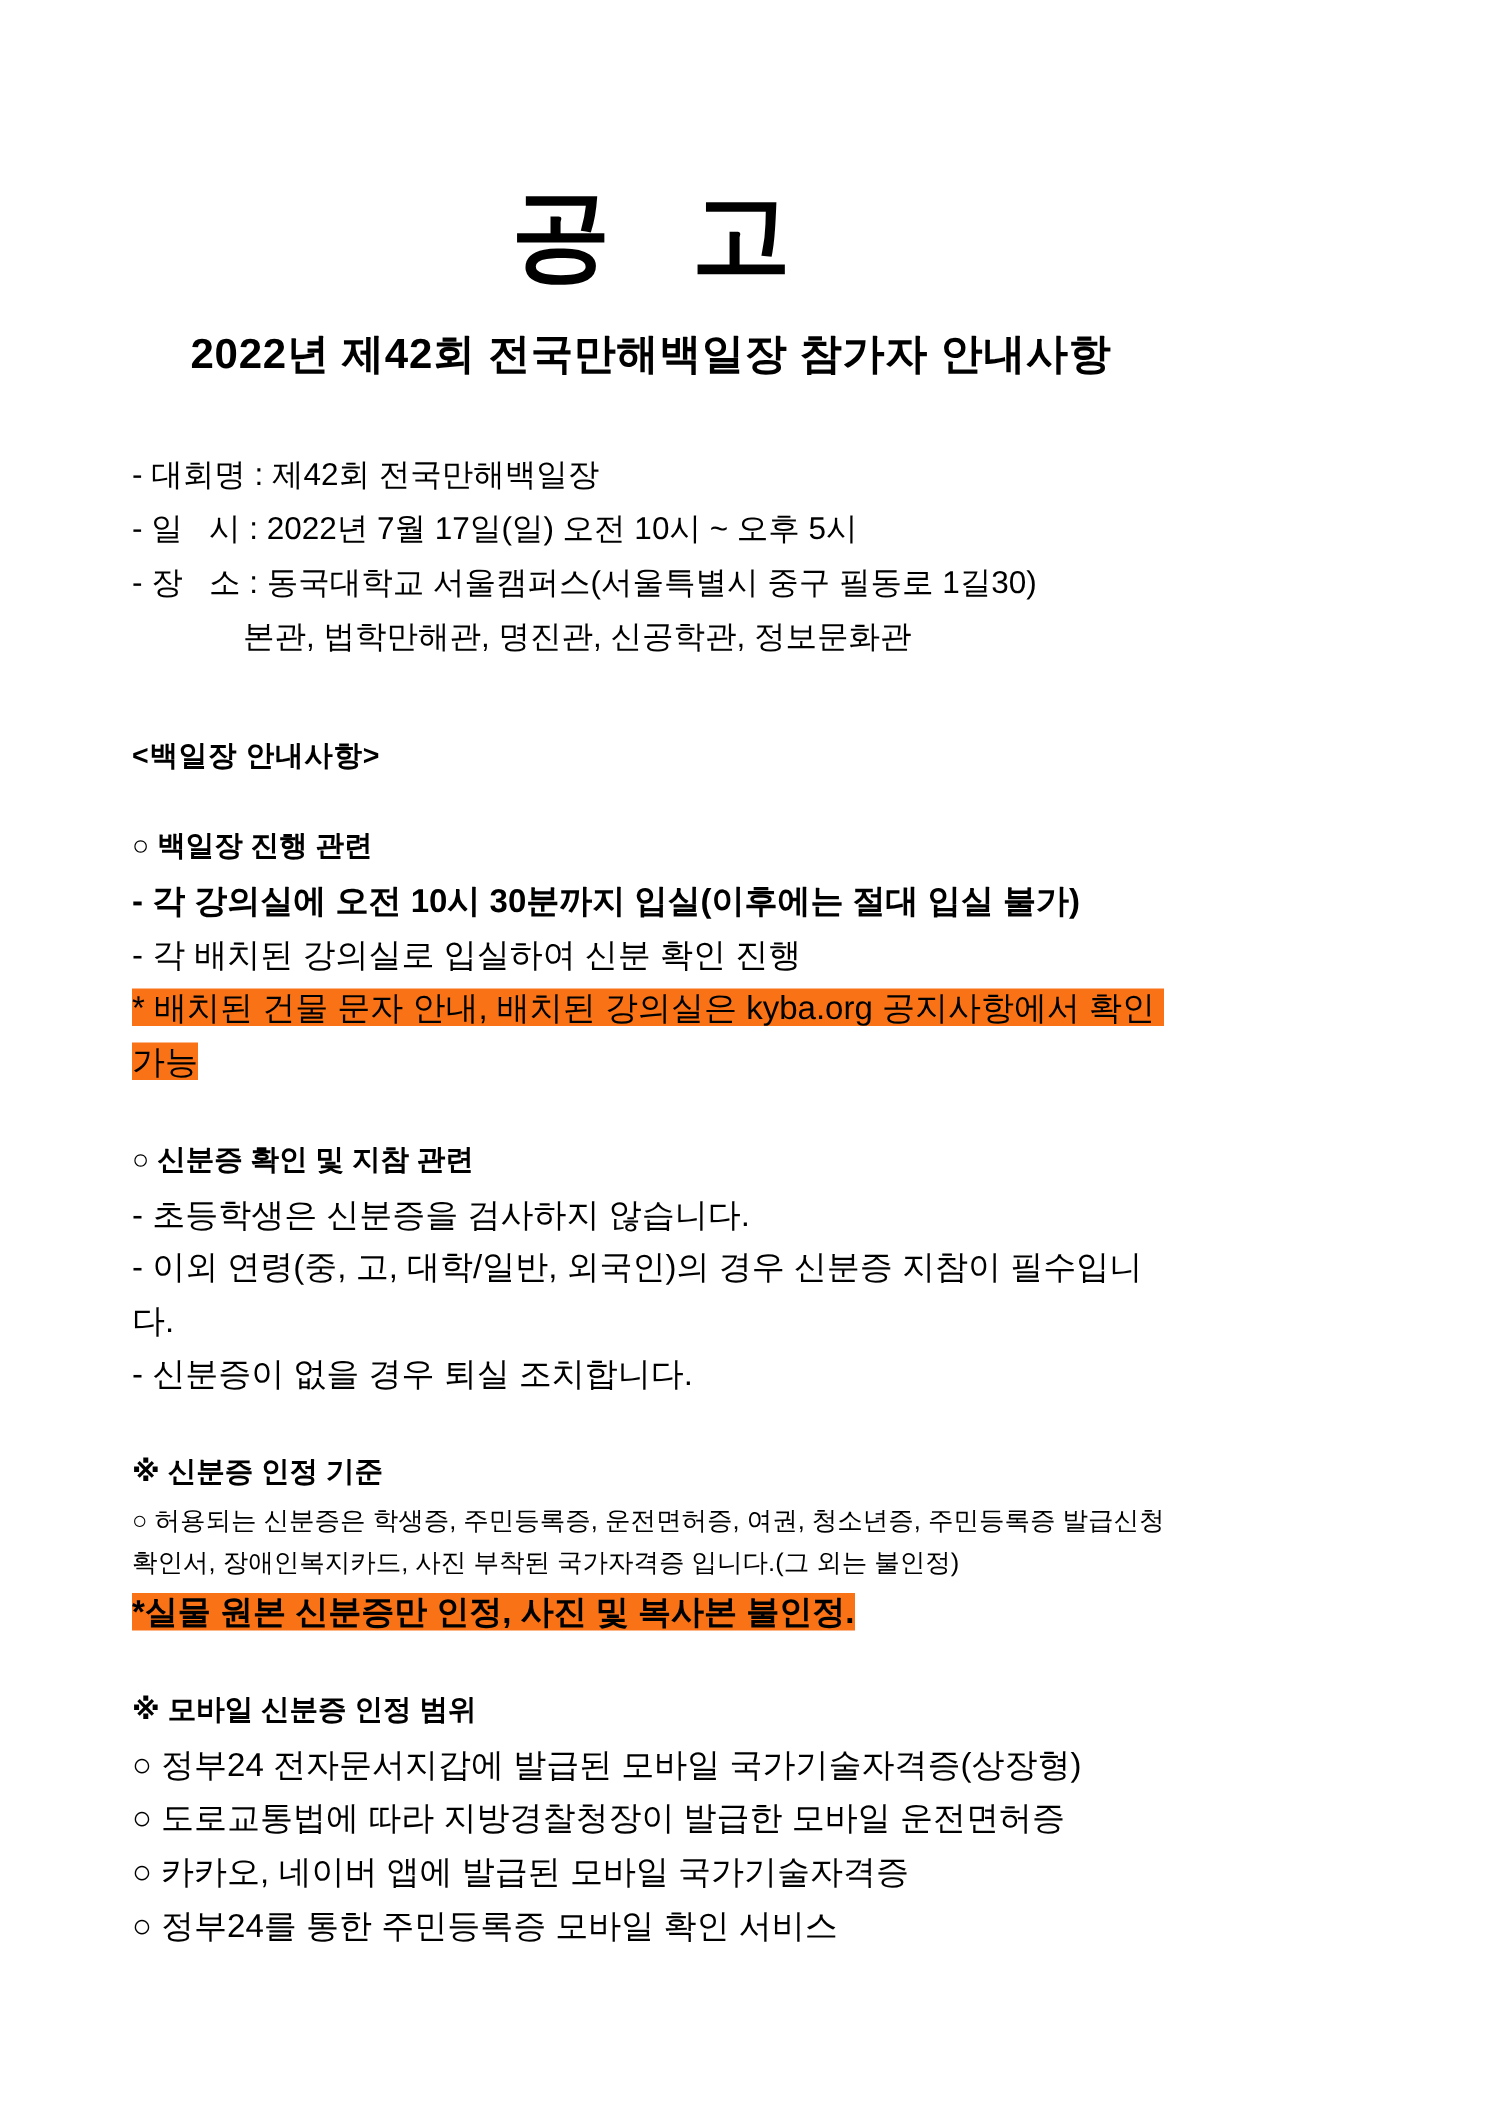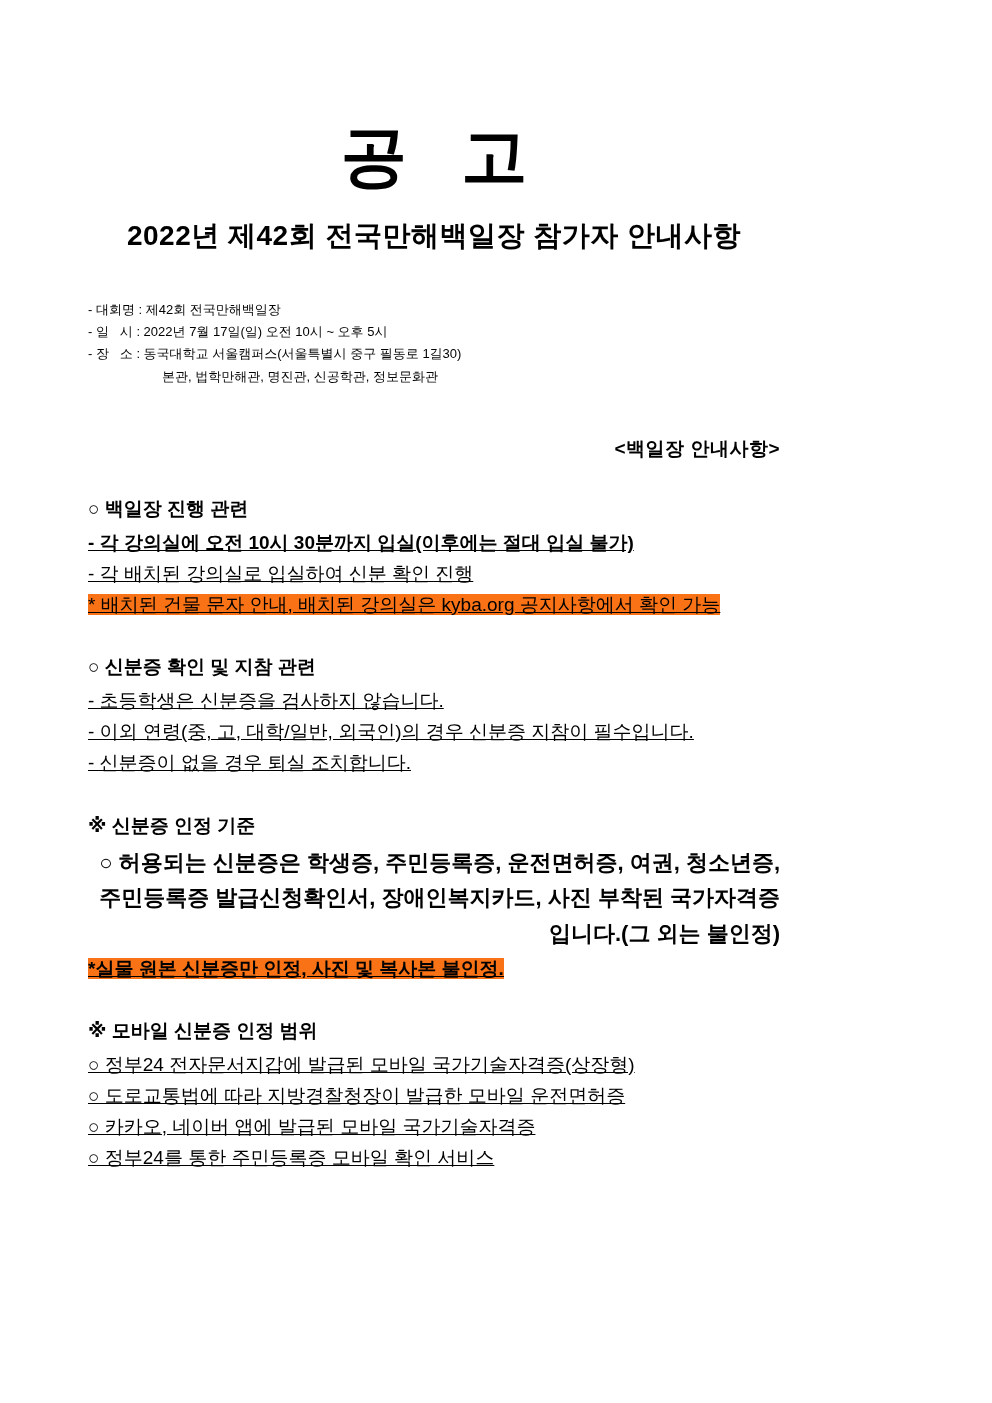--- a/index.html
+++ b/index.html
@@ -32,66 +32,64 @@
   }
   .doc-subtitle {
     text-align: center;
     font-size: 28px;
     font-weight: bold;
     margin: 24px 0 0 0;
     letter-spacing: 0.5px;
   }
   .info-block {
     margin-top: 44px;
-    font-size: 13px;
+    font-size: 21px;
     line-height: 1.72;
   }
   .info-line {
     white-space: pre;
   }
   .info-sub {
     white-space: pre;
     padding-left: 74px;
   }
   .section-head {
-    text-align: right;
+    text-align: left;
     font-size: 19px;
     font-weight: bold;
     margin-top: 48px;
     letter-spacing: 0.5px;
   }
   .group {
     margin-top: 34px;
   }
   .group-title {
     font-size: 19px;
     font-weight: bold;
     margin-bottom: 6px;
     white-space: pre;
   }
   .line {
-    font-size: 19px;
+    font-size: 22px;
     line-height: 1.62;
     white-space: pre-wrap;
-    text-decoration: underline;
   }
   .line.bold {
     font-weight: bold;
   }
   .hl {
     background: #f97316;
     display: inline;
     box-decoration-break: clone;
     -webkit-box-decoration-break: clone;
   }
   .wrap-line {
-    font-size: 22px;
+    font-size: 17px;
     line-height: 1.62;
-    font-weight: bold;
-    text-align: right;
+    font-weight: normal;
   }
   .tight {
     margin-top: 2px;
   }
 </style>
 </head>
 <body>
 
 <div class="page">
 

